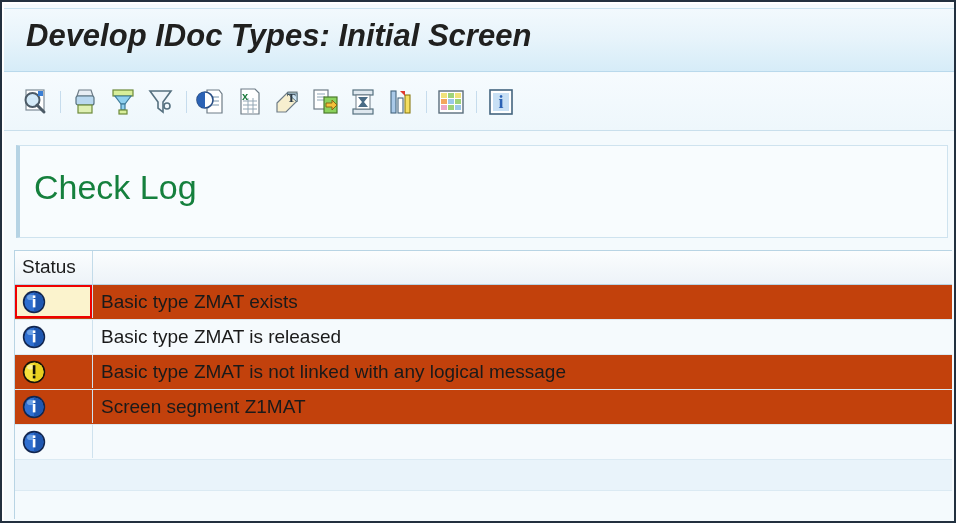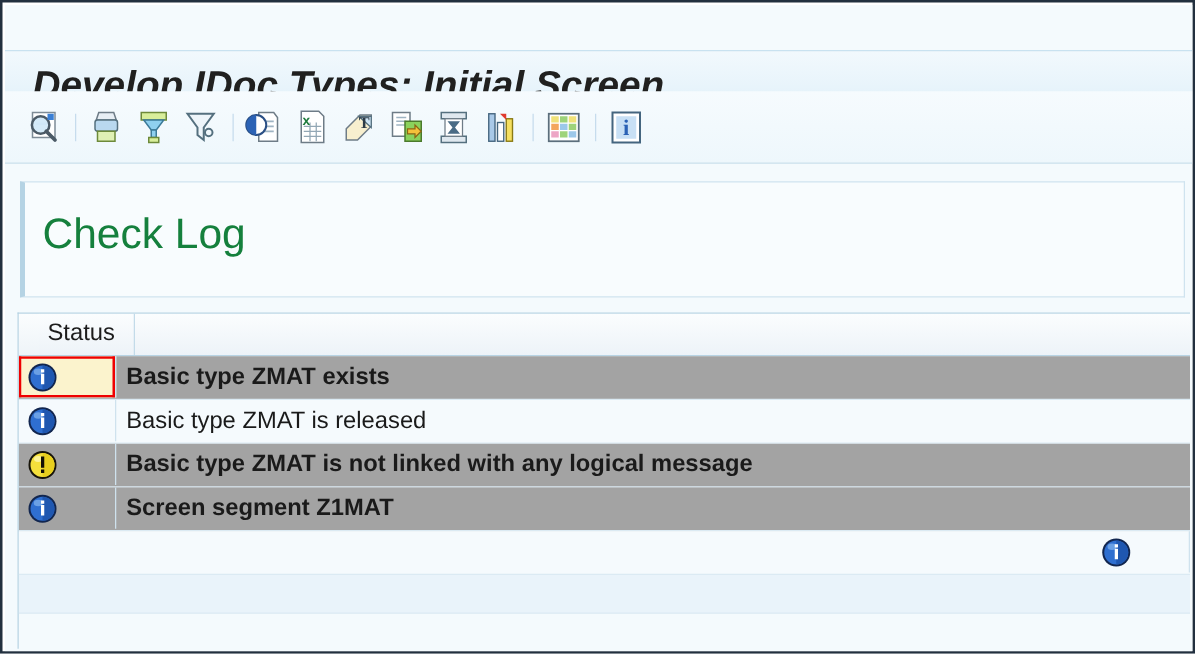--- a/index.html
+++ b/index.html
@@ -34,21 +34,20 @@
   .title-bar {
     position: absolute;
     left: 0;
     top: 4px;
     width: 950px;
     height: 64px;
     box-sizing: border-box;
     background: linear-gradient(to bottom, #f2f9fd 0%, #e8f4fb 45%, #d6ecf8 100%);
     border-top: 1px solid #c9e2f0;
     border-bottom: 1px solid #b9d9ec;
-    margin-top: 32px;
   }
   .title-text {
     position: absolute;
     left: 22px;
     top: 9px;
     font-size: 31px;
     font-weight: bold;
     font-style: italic;
     color: #20201f;
     letter-spacing: 0px;
@@ -134,30 +133,30 @@
     height: 33px;
     line-height: 31px;
     font-size: 19px;
     color: #1c1c1c;
     padding-left: 7px;
     border-right: 1px solid #c3dbe9;
     background: linear-gradient(to bottom, #fbfdfe 0%, #edf3f8 100%);
     white-space: nowrap;
     overflow: hidden;
   }
-  .th.col-status { width: 78px; margin-left: 16px; }
+  .th.col-status { width: 78px; }
   .th.col-msg { width: 859px; border-right: none; }
 
   .tr {
     display: flex;
     height: 34px;
     border-bottom: 1px solid #dbeaf3;
   }
-  .tr.odd  { background: #a3a3a3; font-weight: bold; }
-  .tr.even { background: #f5fafd; justify-content: flex-end; }
+  .tr.odd  { background: #c2410c; }
+  .tr.even { background: #f5fafd; }
 
   .td {
     box-sizing: border-box;
     height: 33px;
     overflow: hidden;
     white-space: nowrap;
   }
   .td.col-status {
     width: 78px;
     border-right: 1px solid #cfe2ee;

